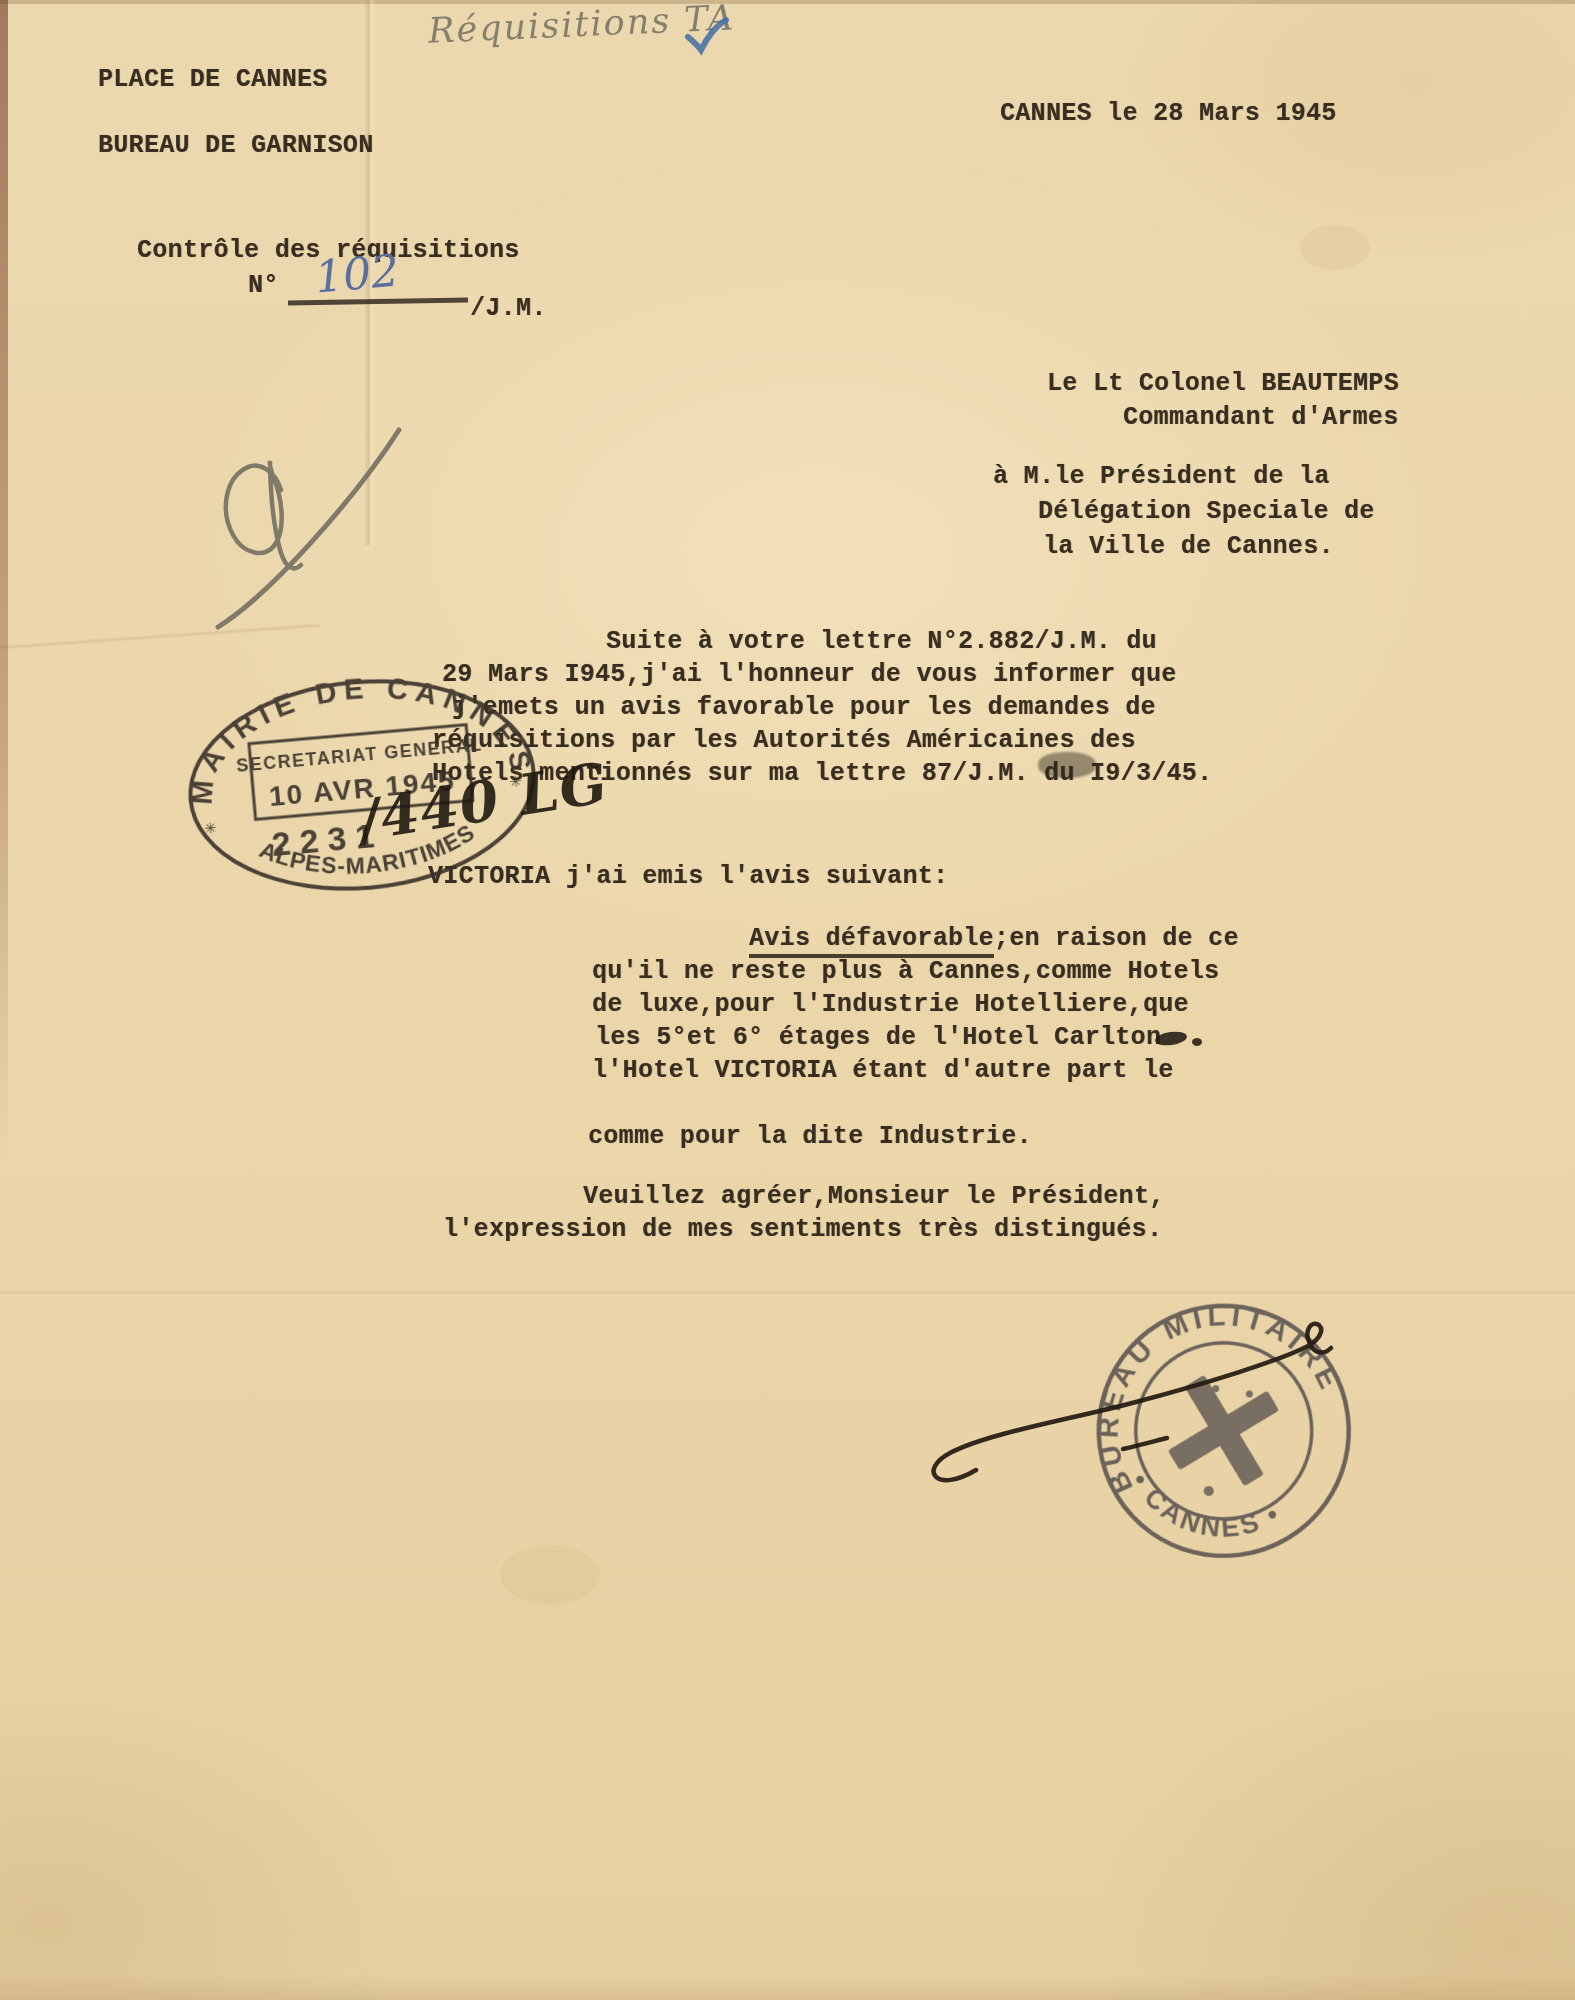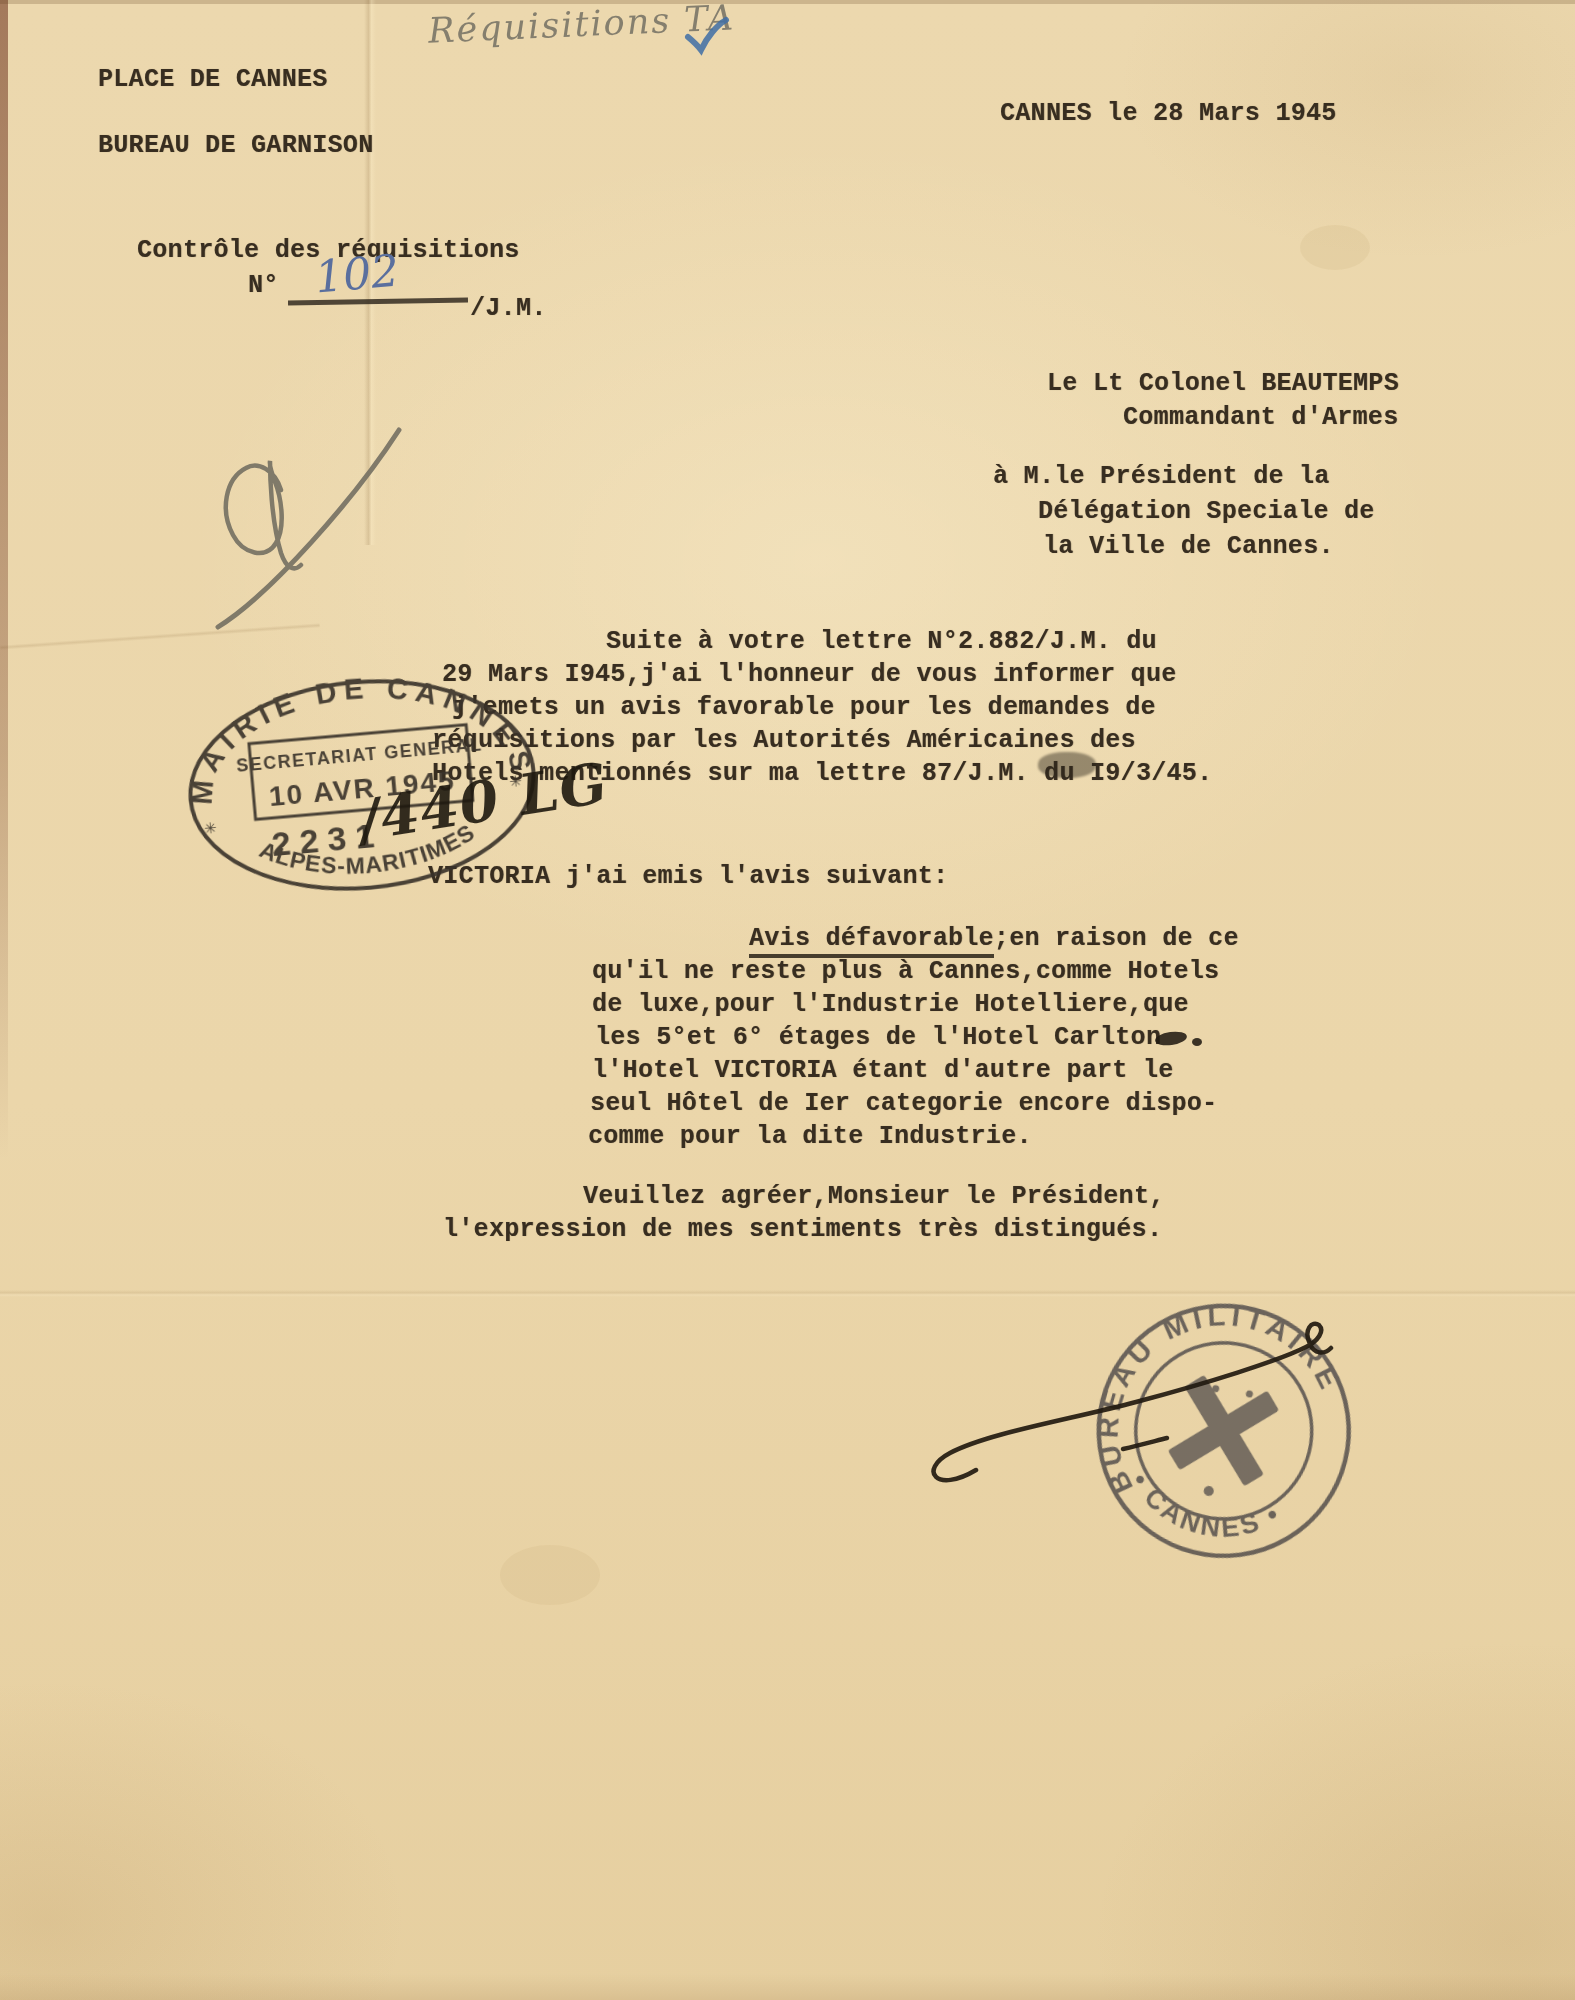--- a/index.html
+++ b/index.html
@@ -101,21 +101,20 @@
   <div class="tw" style="left:432px;top:760px;">Hotels mentionnés sur ma lettre 87/J.M. du I9/3/45.</div>
   <div class="smudge" style="left:1038px;top:752px;width:58px;height:26px;"></div>
 
   <div class="tw" style="left:428px;top:863px;">VICTORIA j'ai emis l'avis suivant:</div>
 
   <div class="tw" style="left:749px;top:925px;"><span class="underline-ink">Avis défavorable</span><span>;en raison de ce</span></div>
   <div class="tw" style="left:592px;top:958px;">qu'il ne reste plus à Cannes,comme Hotels</div>
   <div class="tw" style="left:592px;top:991px;">de luxe,pour l'Industrie Hotelliere,que</div>
   <div class="tw" style="left:595px;top:1024px;">les 5°et 6° étages de l'Hotel Carlton</div>
   <div class="tw" style="left:592px;top:1057px;">l'Hotel VICTORIA étant d'autre part le</div>
-  <div class="tw" style="left:590px;top:1090px;">seul Hôtel de Ier categorie encore dispo-</div>
   <div class="tw" style="left:588px;top:1123px;">comme pour la dite Industrie.</div>
   <div class="blob" style="left:1155px;top:1032px;width:32px;height:13px;transform:rotate(-8deg);"></div>
   <div class="blob" style="left:1192px;top:1038px;width:10px;height:8px;"></div>
 
   <div class="tw" style="left:583px;top:1183px;">Veuillez agréer,Monsieur le Président,</div>
   <div class="tw" style="left:443px;top:1216px;">l'expression de mes sentiments très distingués.</div>
 
   <svg class="pencil-d" viewBox="0 0 245 235">
     <path d="M 55,225 C 108,192 192,96 236,28" fill="none" stroke="#6e6a5e" stroke-width="5" stroke-linecap="round"></path>
     <path d="M 118,88 C 112,68 95,59 83,66 C 62,77 57,109 70,133 C 80,152 103,158 113,141 C 123,124 118,95 112,80 C 108,69 106,63 107,59 C 107,73 108,118 118,151 C 123,166 131,170 138,163" fill="none" stroke="#6e6a5e" stroke-width="4.5" stroke-linecap="round"></path>

